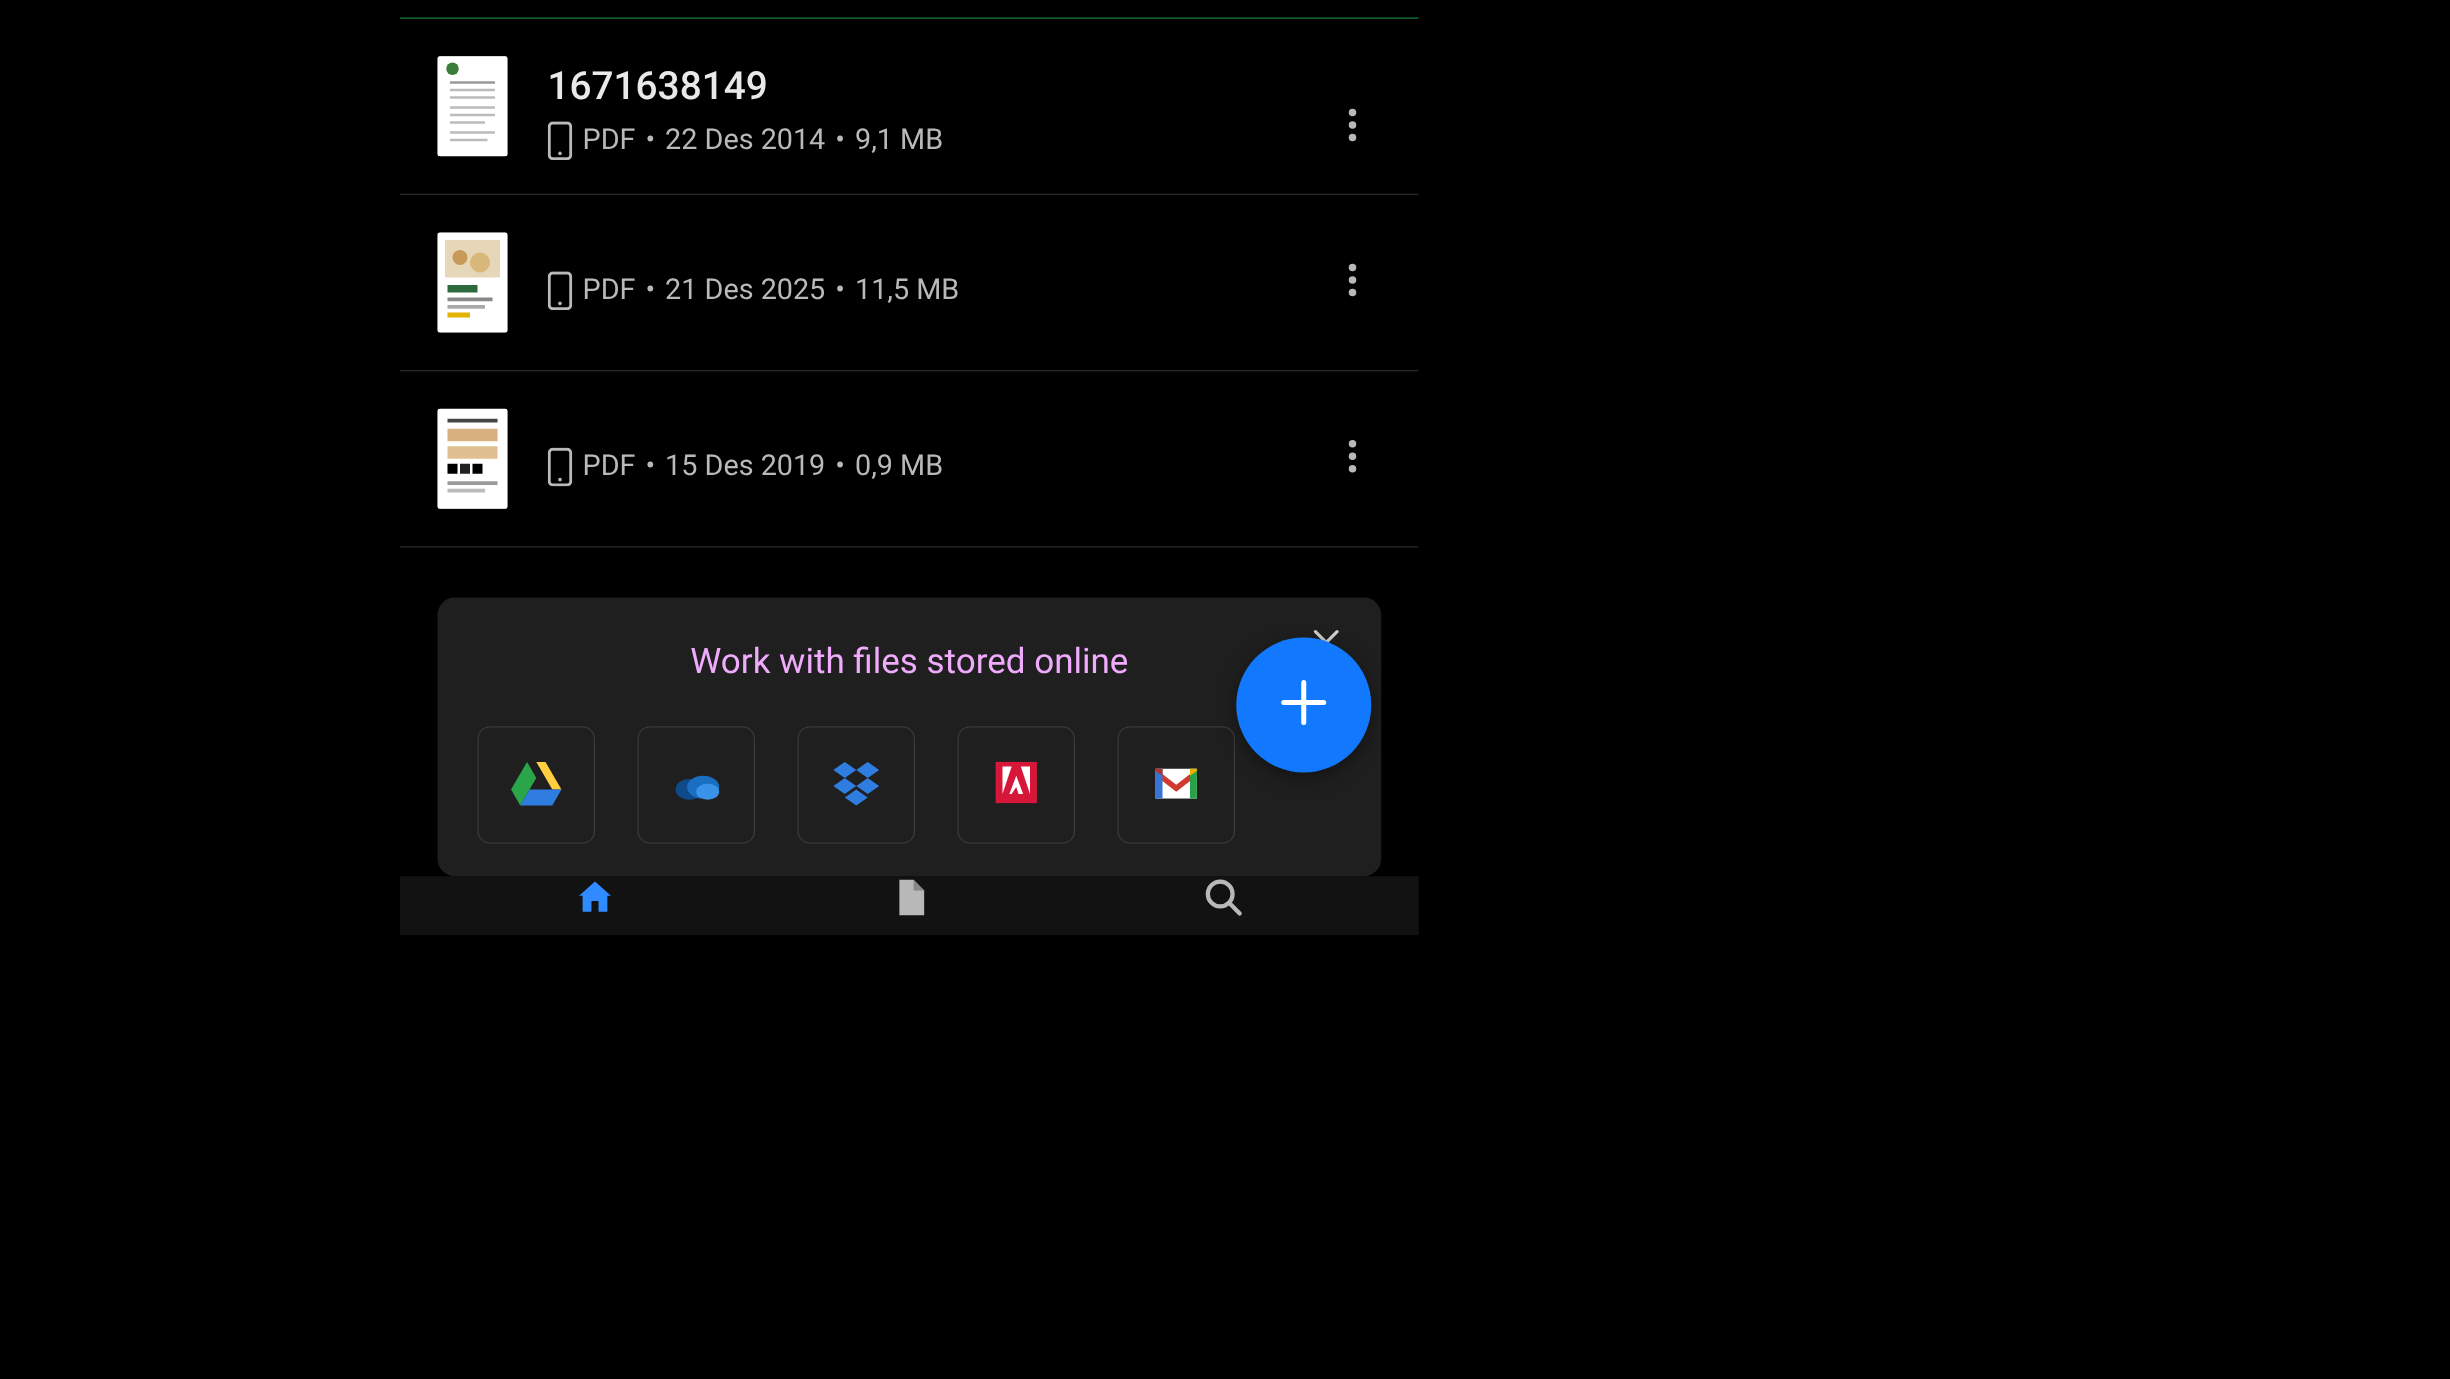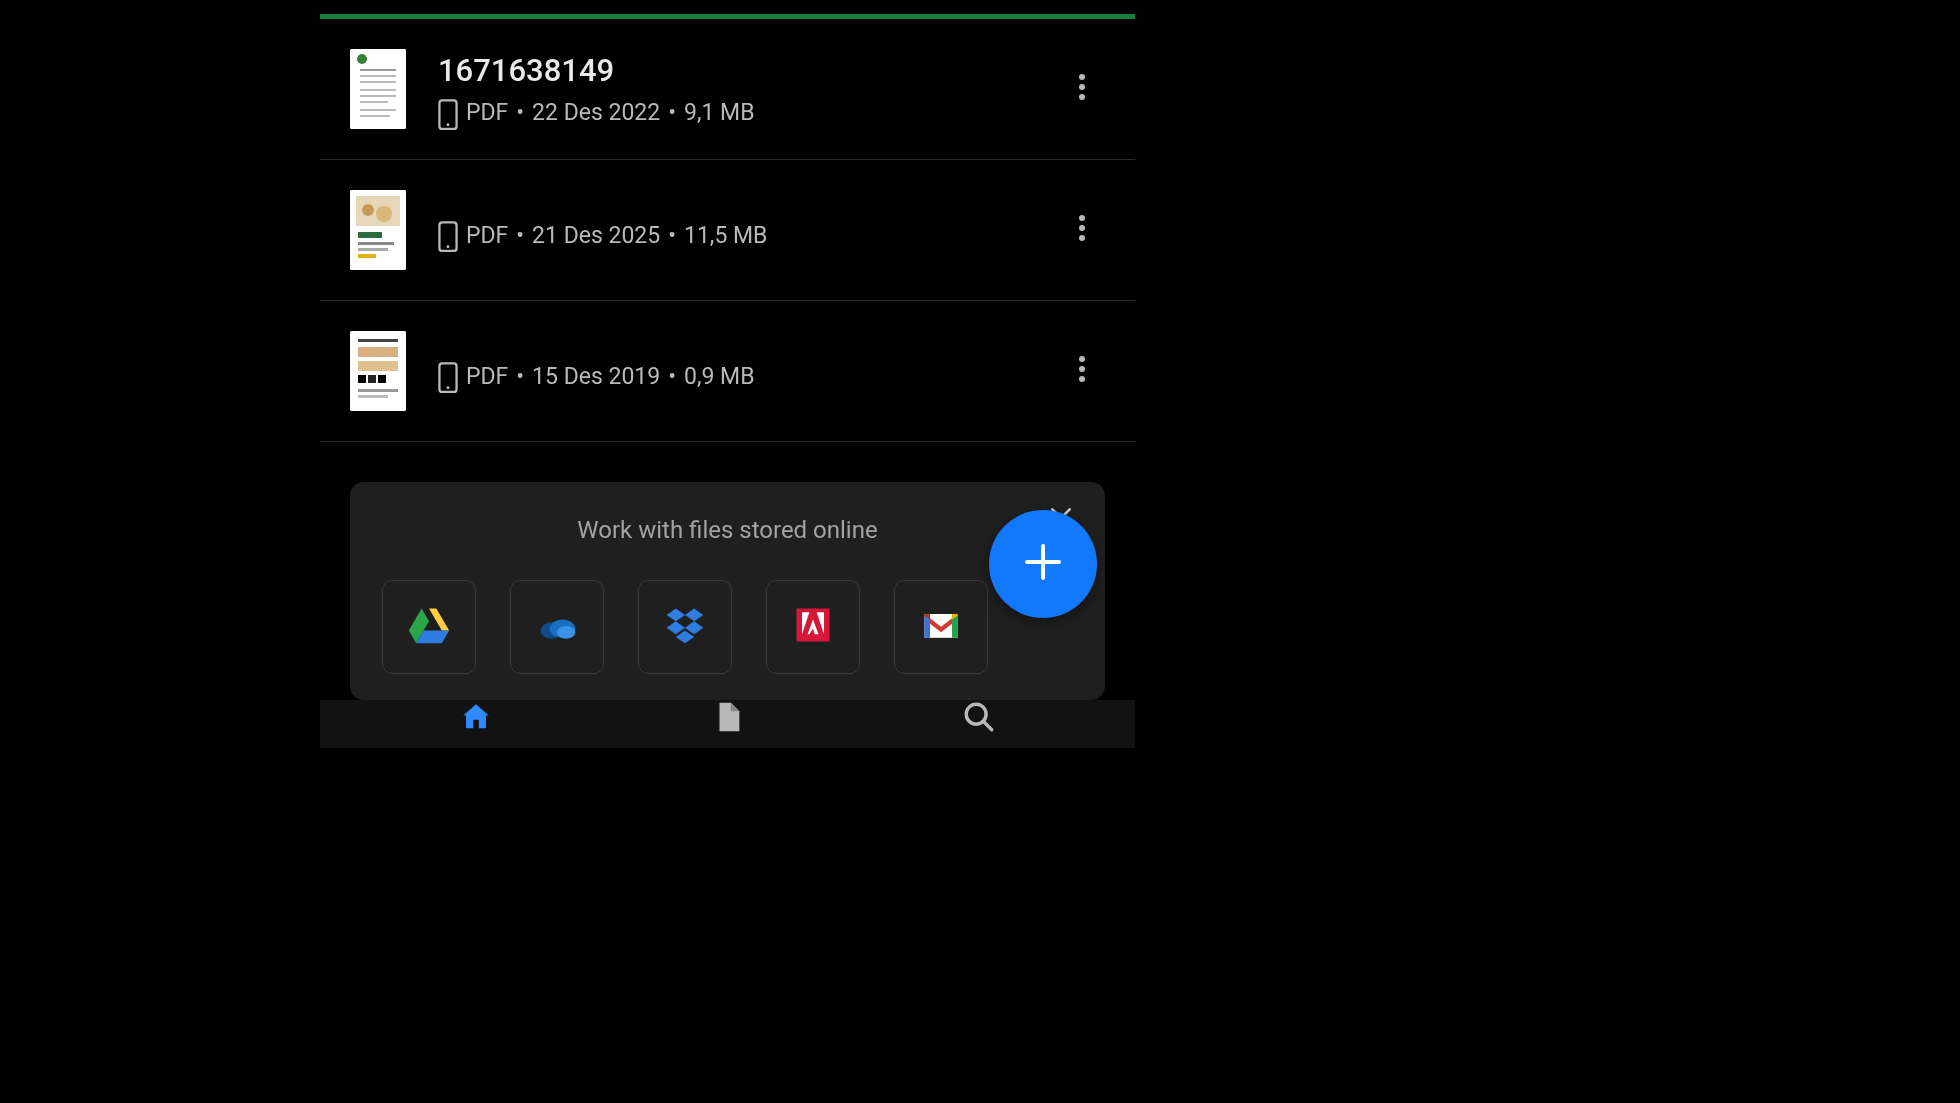--- a/index.html
+++ b/index.html
@@ -15,21 +15,21 @@
     }
 
     .file-list { flex:1; display:flex; flex-direction:column; }
 
     .file-row {
       display:flex; align-items:center;
       padding:30px 30px;
       position:relative;
       border-bottom:1px solid #2a2a2a;
     }
-    .file-row:first-child { border-top:5px solid #15803d; margin-top:14px; }
+    .file-row:first-child { border-top:1px solid #15803d; margin-top:14px;align-items:flex-end; }
 
     .thumb {
       width:56px; height:80px; background:#fff; flex:0 0 auto;
       border-radius:2px;
       display:flex; align-items:center; justify-content:center;
       font-size:8px; color:#555; overflow:hidden;
       position:relative;
     }
     .thumb svg { width:100%; height:100%; }
 
@@ -57,21 +57,21 @@
       border-radius:14px;
       padding:34px 22px 26px 22px;
       position:relative;
     }
     .close-card {
       position:absolute; top:20px; right:26px;
       width:36px; height:36px; display:flex; align-items:center; justify-content:center;
       cursor:pointer;
     }
     .close-card svg { width:26px; height:26px; }
-    .card-title { color:#a3a3a3; font-size:24px; text-align:center; margin-bottom:36px; }
+    .card-title { color:#f0abfc; font-size:28px; text-align:center; margin-bottom:36px; }
     .provider-row { display:flex; gap:34px; justify-content:flex-start; padding:0 10px; }
     .provider-tile {
       width:94px; height:94px; border:1px solid #3a3a3a; border-radius:10px;
       display:flex; align-items:center; justify-content:center;
       cursor:pointer;
       flex:0 0 auto;
     }
     .provider-tile svg, .provider-tile .glyph { width:44px; height:44px; }
 
     .fab {
@@ -129,21 +129,21 @@
         <div class="file-title">1671638149</div>
         <div class="file-meta">
           <span class="device-icon-svg">
             <svg viewBox="0 0 14 22" fill="none" stroke="#b9b9b9" stroke-width="1.6">
                 <rect x="1" y="1" width="12" height="20" rx="2"></rect>
                 <circle cx="7" cy="18" r="1" fill="#b9b9b9" stroke="none"></circle>
               </svg>
           </span>
           <span>PDF</span>
           <span class="sep">•</span>
-          <span>22 Des 2022</span>
+          <span>22 Des 2014</span>
           <span class="sep">•</span>
           <span>9,1 MB</span>
         </div>
       </div>
       <div class="more-btn">
         <span>
           <svg viewBox="0 0 8 28">
               <circle cx="4" cy="4" r="3" fill="#b9b9b9"></circle>
               <circle cx="4" cy="14" r="3" fill="#b9b9b9"></circle>
               <circle cx="4" cy="24" r="3" fill="#b9b9b9"></circle>

